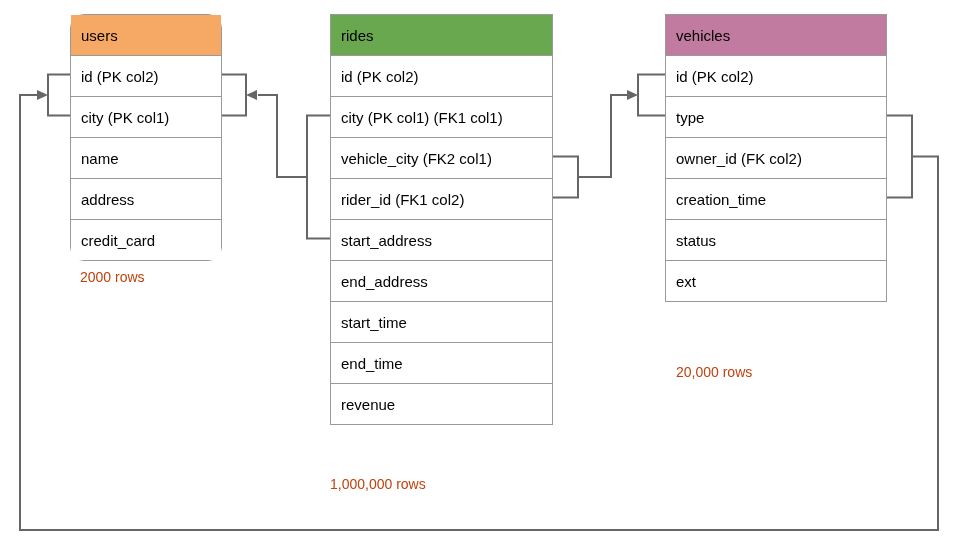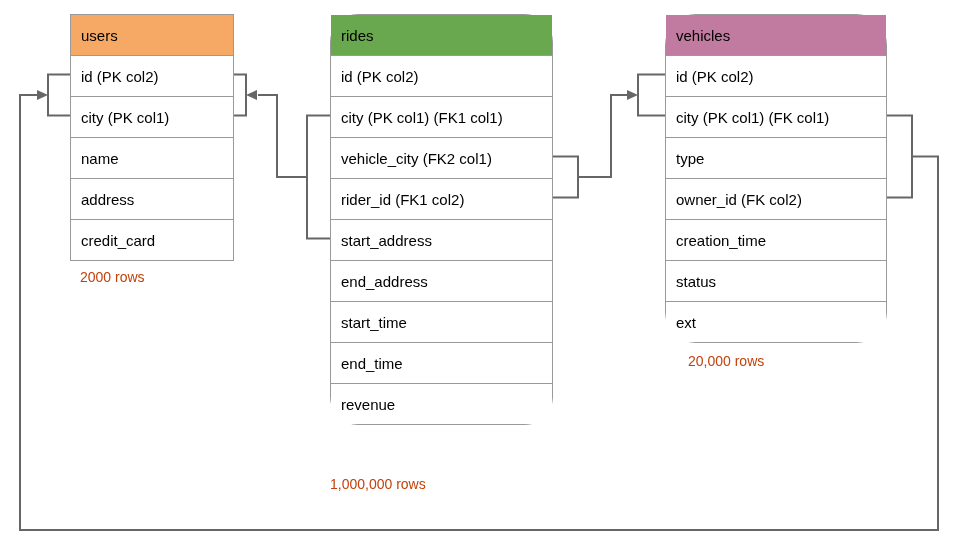--- a/index.html
+++ b/index.html
@@ -17,23 +17,23 @@
     overflow: hidden;
   }
   .canvas { position: relative; width: 960px; height: 540px; }
 
   .db-table {
     position: absolute;
     top: 14px;
     border: 1px solid var(--tborder);
     background: #ffffff;
   }
-  .t-users    { left: 70px;  width: 164px; }
-  .t-rides    { left: 330px; width: 223px; border-radius: 28px; }
-  .t-vehicles { left: 665px; width: 222px; border-radius: 31px; }
+  .t-users    { left: 70px;  width: 152px; border-radius: 14px; }
+  .t-rides    { left: 330px; width: 223px; }
+  .t-vehicles { left: 665px; width: 222px; }
 
   .thead {
     height: 40px;
     display: flex;
     align-items: center;
     padding-left: 10px;
     font-size: 15px;
     color: #000;
   }
   .trow {
@@ -48,21 +48,21 @@
     overflow: hidden;
   }
   .rowcount {
     position: absolute;
     font-size: 14px;
     color: #c2410c;
     white-space: nowrap;
   }
   .rc-users    { left: 80px;  top: 269px; }
   .rc-rides    { left: 330px; top: 476px; }
-  .rc-vehicles { left: 676px; top: 353px; margin-left: 12px; }
+  .rc-vehicles { left: 676px; top: 364px; }
 
   svg.connectors {
     position: absolute;
     left: 0; top: 0;
     width: 960px; height: 540px;
     pointer-events: none;
   }
   .conn path {
     stroke: var(--connector);
     stroke-width: 2;
@@ -119,21 +119,20 @@
     <div class="trow">end_address</div>
     <div class="trow">start_time</div>
     <div class="trow">end_time</div>
     <div class="trow">revenue</div>
   </div>
   <div class="rowcount rc-rides">1,000,000 rows</div>
 
   <div class="db-table t-vehicles">
     <div class="thead" style="background-color: rgb(194, 123, 160);">vehicles</div>
     <div class="trow">id (PK col2)</div>
-    <div class="trow">city (PK col1) (FK col1)</div>
     <div class="trow">type</div>
     <div class="trow">owner_id (FK col2)</div>
     <div class="trow">creation_time</div>
     <div class="trow">status</div>
     <div class="trow">ext</div>
   </div>
   <div class="rowcount rc-vehicles">20,000 rows</div>
 
 </div>
 

